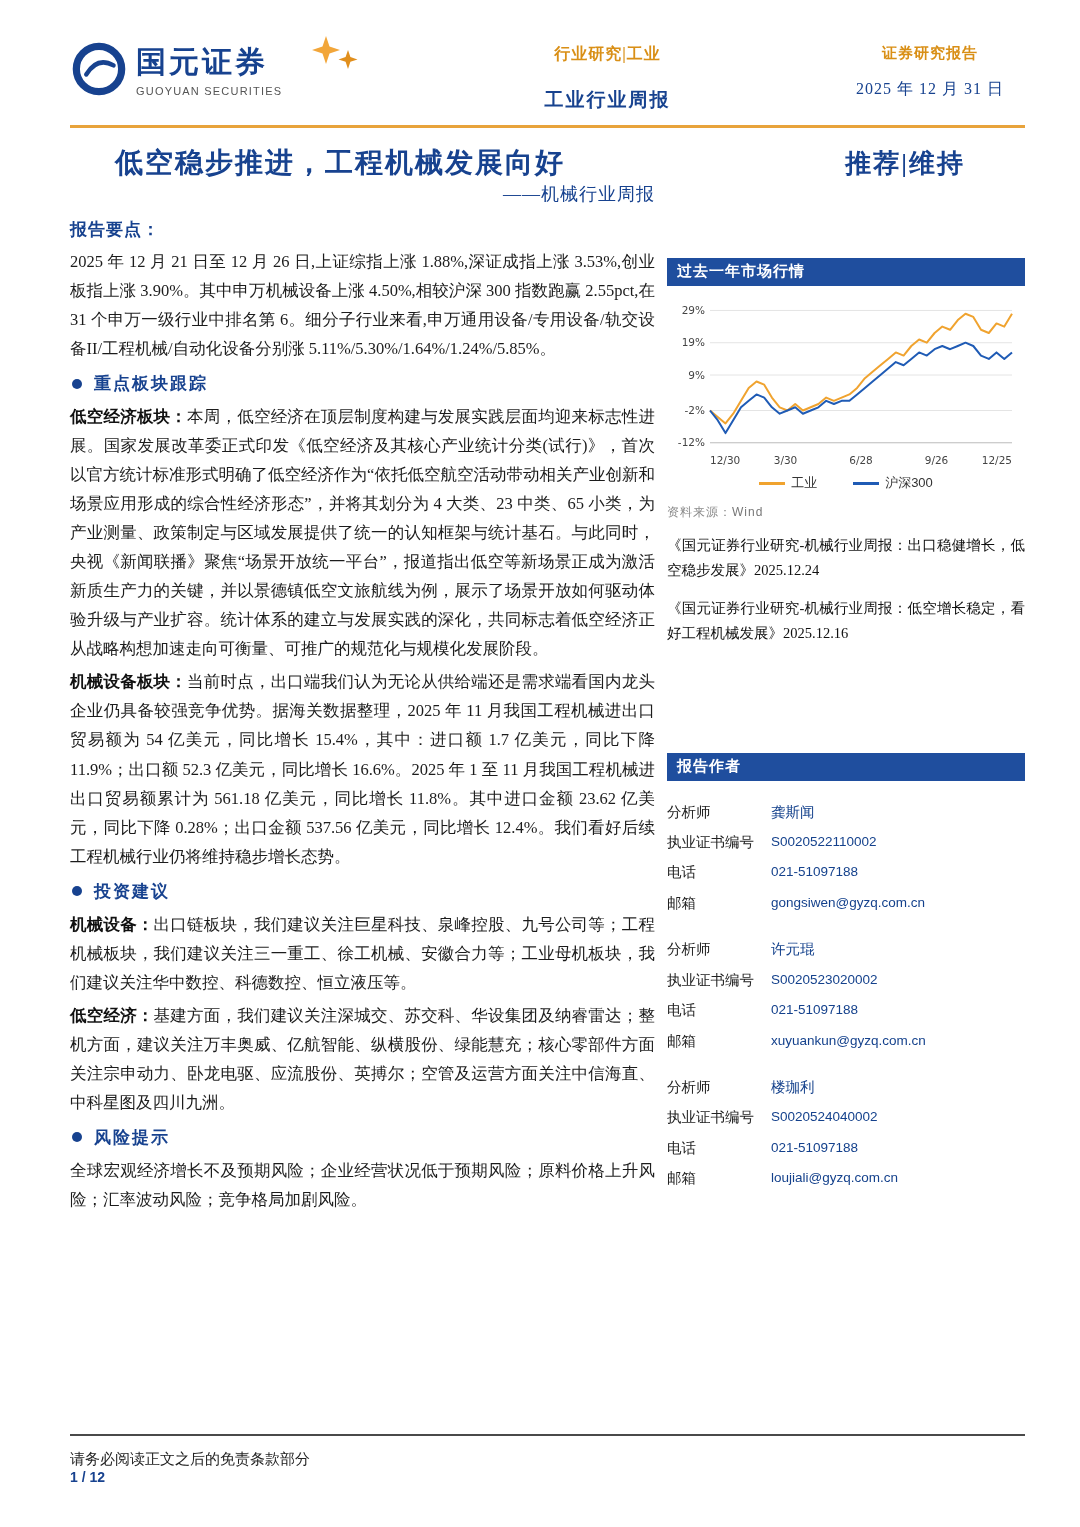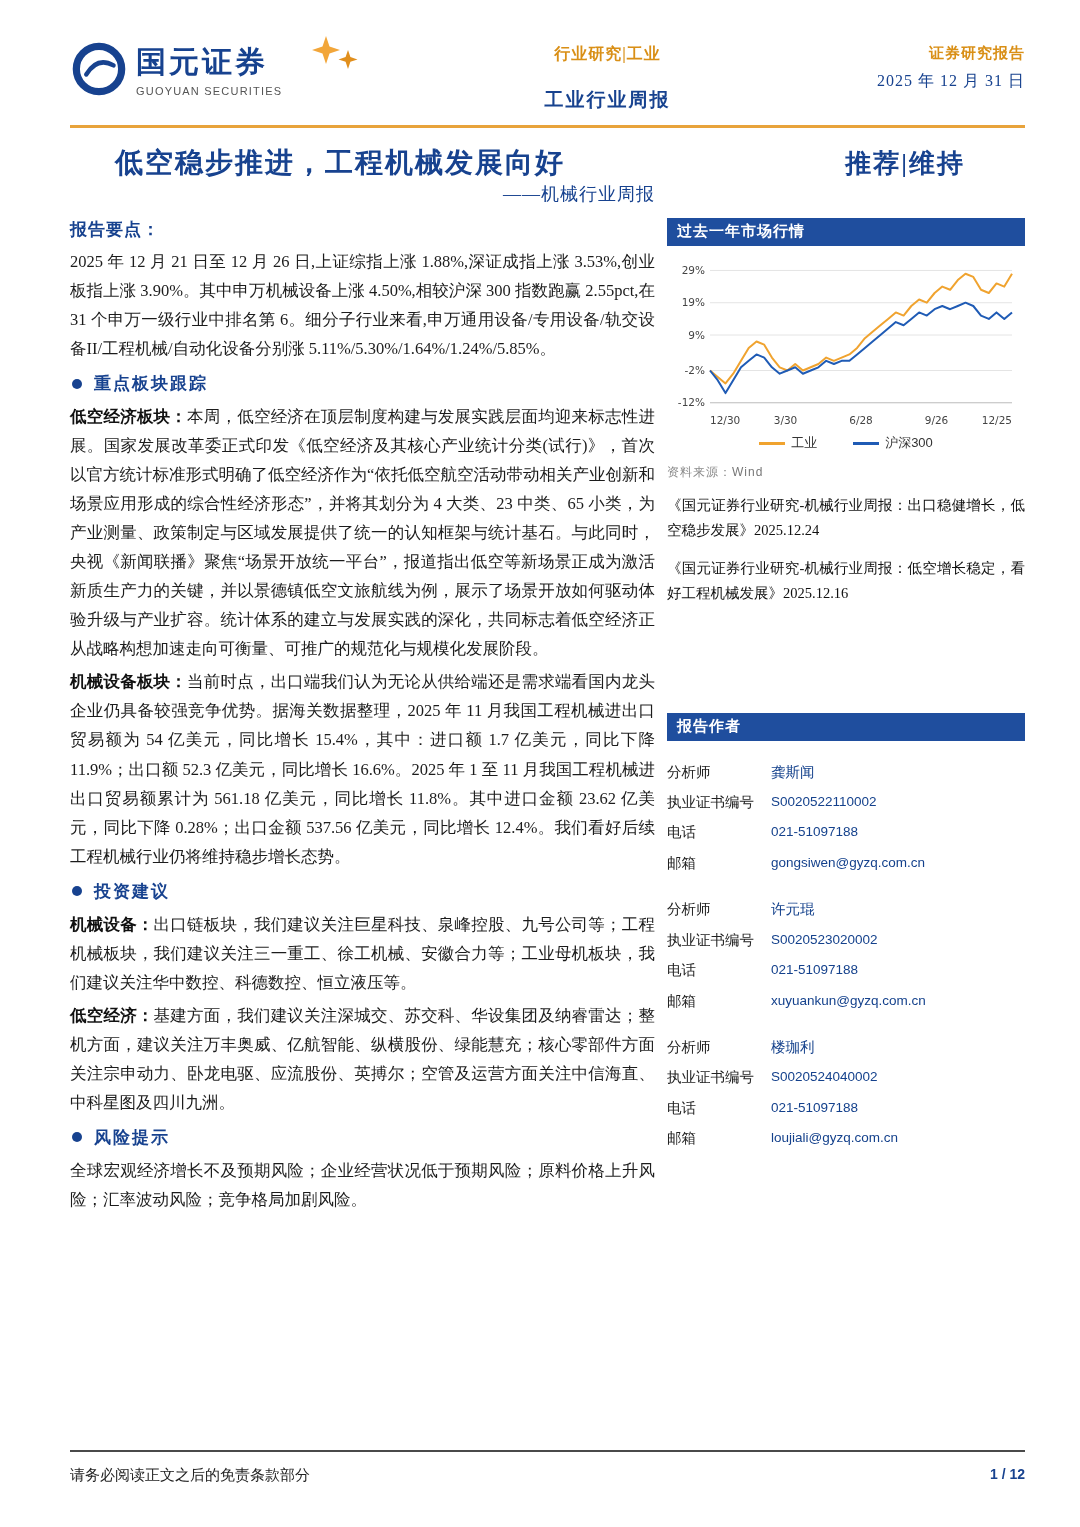--- a/index.html
+++ b/index.html
@@ -16,35 +16,35 @@
   .hdr { display:flex; align-items:flex-start; }
   .brand { width:310px; display:flex; align-items:center; position:relative; padding-top:14px; }
   .logo-mark { width:58px; height:58px; flex:0 0 auto; }
   .brand-text { margin-left:8px; }
   .brand-cn { font-size:30px; font-weight:bold; color:#17428f; letter-spacing:3px; font-family:"Liberation Serif",serif; }
   .brand-en { font-size:11px; color:#555; letter-spacing:1.2px; margin-top:2px; font-family:"Liberation Sans",sans-serif; }
   .sparkles { position:absolute; left:238px; top:8px; }
   .hdr-center { flex:1; text-align:center; padding-top:18px; }
   .hdr-cat { font-size:16px; font-weight:bold; color:#d98f16; letter-spacing:1px; }
   .hdr-type { font-size:19px; font-weight:bold; color:#17428f; margin-top:22px; letter-spacing:2px; }
-  .hdr-right { width:190px; text-align:right; padding-top:18px; }
+  .hdr-right { width:190px; text-align:center; padding-top:18px; }
   .hdr-doc { font-size:15px; color:#d98f16; font-weight:bold; letter-spacing:1px; }
-  .hdr-date { font-size:16px; color:#17428f; margin-top:8px; letter-spacing:1px; }
+  .hdr-date { font-size:16px; color:#17428f; margin-top:16px; letter-spacing:1px; }
   .hdr-rule { border-top:3px solid #e8a33b; margin-top:12px; }
 
   
   .title-row { display:flex; justify-content:space-between; align-items:baseline; margin-top:16px; }
   .title-main { font-size:28px; font-weight:bold; color:#17428f; letter-spacing:2px; padding-left:45px; }
   .title-rating { font-size:26px; font-weight:bold; color:#17428f; letter-spacing:2px; padding-right:60px; }
   .subtitle { width:585px; text-align:right; font-size:18px; font-weight:normal; color:#17428f; letter-spacing:1px; }
 
   
   .content { display:flex; gap:12px; margin-top:12px; }
   .main-col { width:585px; }
-  .sidebar  { width:358px; }
+  .sidebar  { width:358px;margin-top:40px; }
 
   .keypoints { font-size:17px; font-weight:bold; color:#17428f; margin-bottom:6px; letter-spacing:1px; }
   .bullet-head { display:flex; align-items:center; margin:9px 0 7px 0; }
   .dot { width:10px; height:10px; border-radius:50%; background:#17428f; margin:0 12px 0 2px; flex:0 0 auto; }
   .bh-text { font-size:17px; font-weight:bold; color:#17428f; letter-spacing:2px; }
   .para { font-size:16.5px; line-height:1.76; text-align:justify; color:#1c1c1c; margin-bottom:4px; }
   .para .lead { font-weight:bold; color:#111; }
 
   
   .side-bar-hd { background:#1f4e9e; color:#ffffff; font-size:15px; font-weight:bold; padding:4px 10px 5px 10px; letter-spacing:1px; }
@@ -61,21 +61,21 @@
   .bar-authors { margin-top:106px; }
   .analyst { margin-top:16px; }
   .a-row { display:flex; font-size:14.5px; line-height:2.1; }
   .a-label { width:104px; flex:0 0 auto; color:#222; }
   .a-val { color:#14418c; font-family:"Liberation Sans",sans-serif; font-size:13.5px; line-height:2.25; }
   .a-val.name { font-family:"Liberation Serif",serif; font-size:14.5px; line-height:2.1; }
 
   
   .footer { position:absolute; left:70px; right:55px; bottom:42px; }
   .footer-rule { border-top:2px solid #4a4a4a; }
-  .footer-row { display:flex; justify-content:space-between; margin-top:14px; font-size:15px; color:#222; }
+  .footer-row { display:flex; justify-content:space-between; margin-top:14px; font-size:15px; color:#222;flex-direction:column; }
   .page-num { font-family:"Liberation Sans",sans-serif; font-size:14px; font-weight:bold; color:#17428f; }
 </style>
 </head>
 <body>
 
 <div class="page">
 
   <div class="hdr">
     <div class="brand">
       <svg class="logo-mark" viewBox="0 0 64 64">

